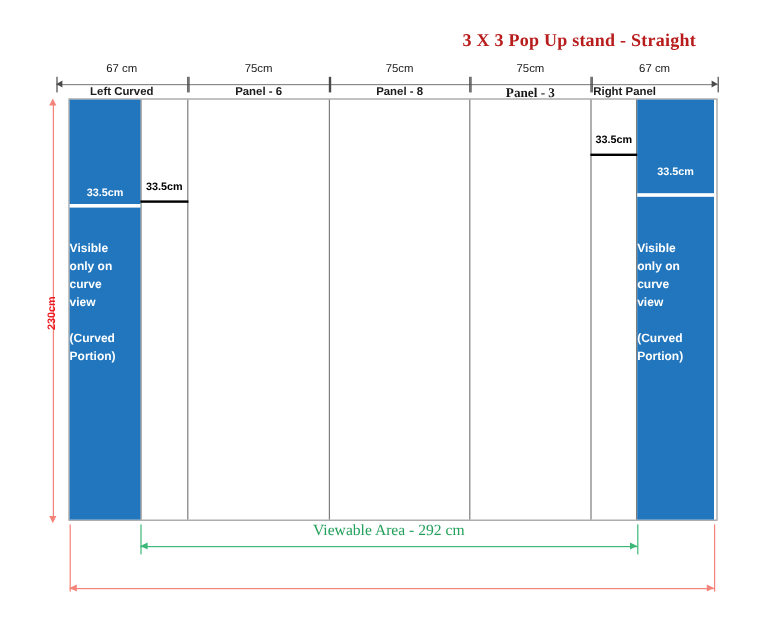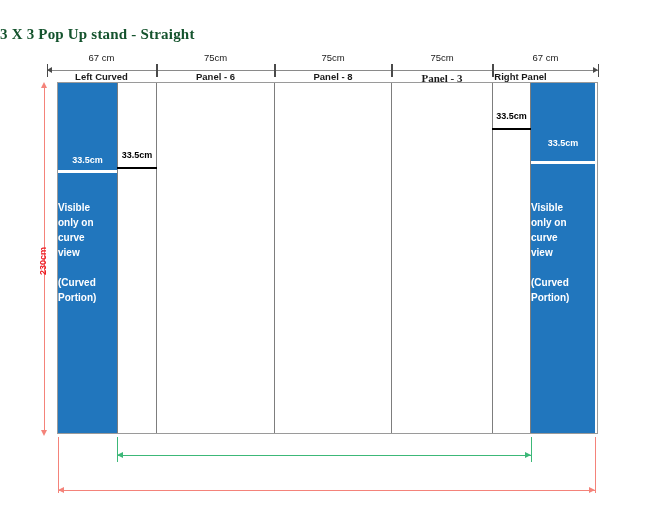--- a/index.html
+++ b/index.html
@@ -2,23 +2,23 @@
 <html><head>
 <meta charset="utf-8">
 <style>
   html,body{margin:0;padding:0;background:#ffffff;}
   body{width:645px;height:515px;position:relative;overflow:hidden;
        font-family:"Liberation Sans",sans-serif;}
 
   #stage{position:absolute;left:0;top:0;width:645px;height:515px;}
 
   
-  .title{position:absolute;left:0;top:26px;width:580px;text-align:left;
+  .title{position:absolute;left:0;top:26px;width:580px;text-align:right;
          font-family:"Liberation Serif",serif;font-size:15px;font-weight:700;
-         color:#14532d;letter-spacing:.2px;}
+         color:#b91c1c;letter-spacing:.2px;}
 
   
   .dimline{position:absolute;background:#8a8a8a;}
   .dimline.h{height:1px;}
 
   .tick{position:absolute;width:1px;background:#4a4a4a;}
 
   .arrowL,.arrowR{position:absolute;width:0;height:0;
       border-top:3.5px solid transparent;border-bottom:3.5px solid transparent;}
   .arrowL{border-right:5px solid #4a4a4a;}
@@ -154,20 +154,21 @@
   <div class="rline v" style="left:44px;top:84px;height:348px;"></div>
   <div class="rarrowUp" style="left:40.5px;top:82px;"></div>
   <div class="rarrowDown" style="left:40.5px;top:430px;"></div>
   <div class="vlabel" style="left:38px;top:275px;">230cm</div>
 
   <div class="gline v" style="left:117px;top:437px;height:25px;"></div>
   <div class="gline v" style="left:531px;top:437px;height:25px;"></div>
   <div class="gline h" style="left:117px;top:455px;width:414px;"></div>
   <div class="garrowL" style="left:117px;top:451.5px;"></div>
   <div class="garrowR" style="left:525px;top:451.5px;"></div>
+  <div class="glabel" style="left:117px;top:434px;width:414px;">Viewable Area - 292 cm</div>
 
   <div class="rline v" style="left:58px;top:437px;height:56px;"></div>
   <div class="rline v" style="left:595px;top:437px;height:56px;"></div>
   <div class="rline h" style="left:58px;top:490px;width:537px;"></div>
   <div class="rarrowL" style="left:58px;top:486.5px;"></div>
   <div class="rarrowR" style="left:589px;top:486.5px;"></div>
 
 </div>
 
 </body></html>

